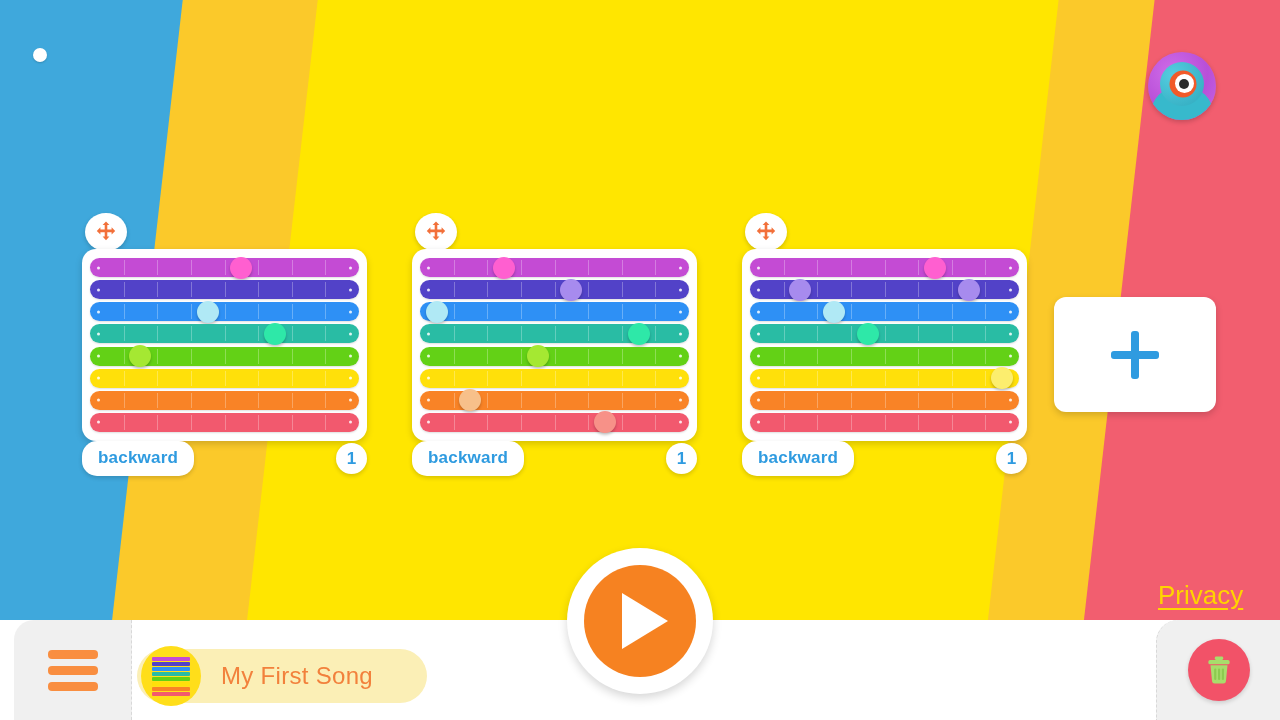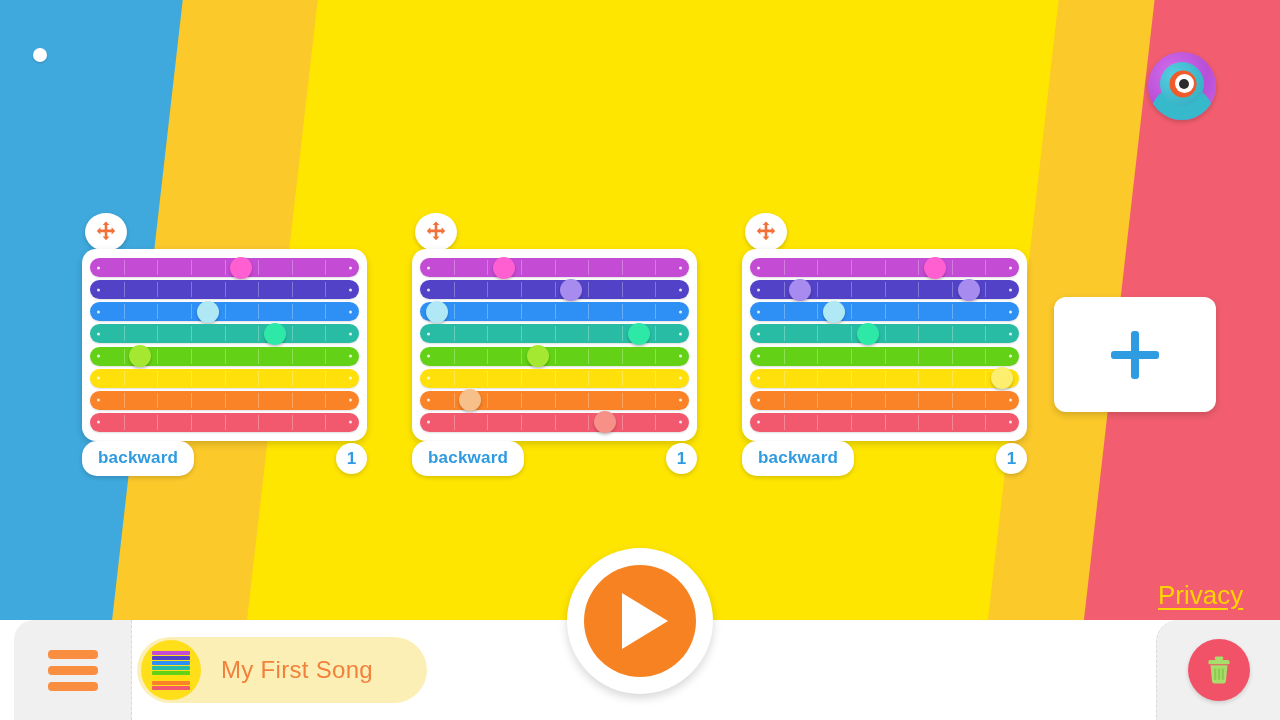--- a/index.html
+++ b/index.html
@@ -197,21 +197,21 @@
     border-right: 1px dashed #d8d8d8;
     cursor: pointer;
   }
   .hamburger { width: 50px; }
   .hamburger i {
     display: block; height: 9px; background: #F98E40;
     border-radius: 4px; margin: 7px 0;
   }
   .song-pill {
     position: absolute; left: 137px; bottom: 17px;
-    height: 66px; min-width: 290px;
+    height: 54px; min-width: 290px;
     background: #FBEFB6; border-radius: 33px;
     display: flex; align-items: center; padding-right: 34px;
     cursor: pointer;
   }
   .song-thumb {
     width: 60px; height: 60px; border-radius: 50%;
     background: #FFDE1A; margin-left: 4px;
     display: flex; align-items: center; justify-content: center;
     flex: 0 0 auto;
   }

